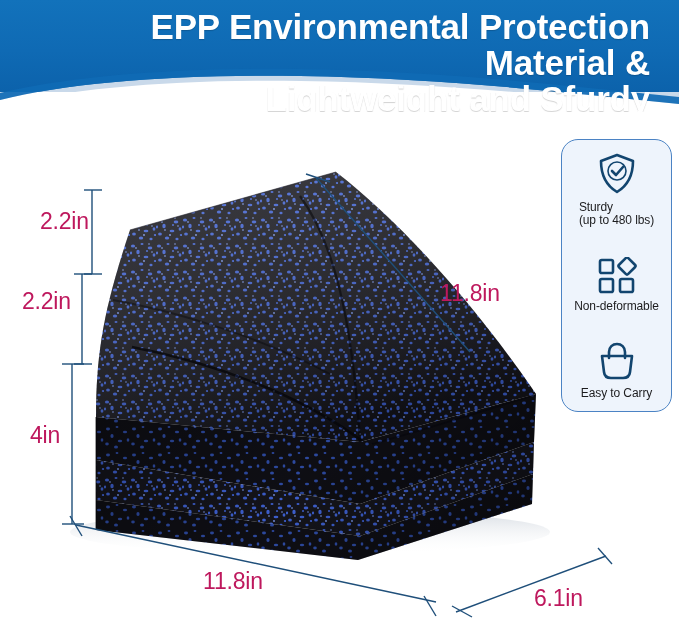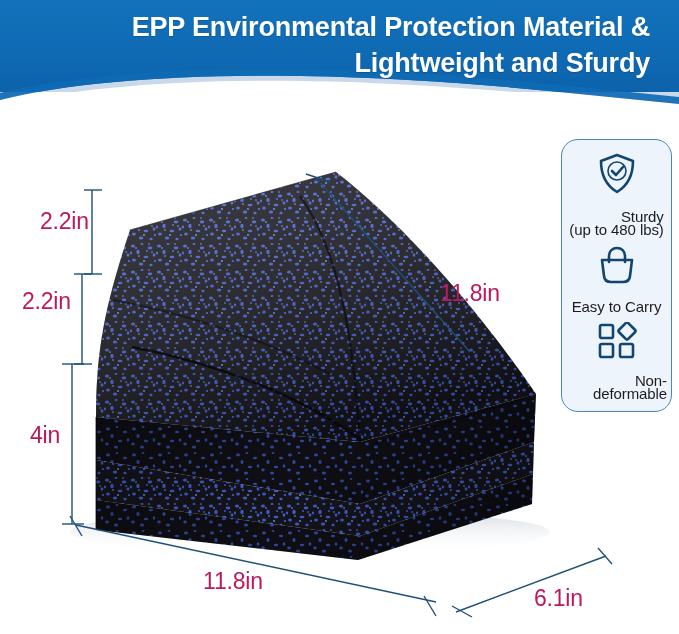--- a/index.html
+++ b/index.html
@@ -33,21 +33,21 @@
 
   #header-title {
     position: absolute;
     left: 40px;
     top: 9px;
     width: 610px;
     text-align: right;
     color: #ffffff;
     font-family: "Liberation Sans Narrow", "Liberation Sans", sans-serif;
     font-weight: bold;
-    font-size: 27px;
+    font-size: 35px;
     line-height: 36px;
     letter-spacing: -0.2px;
     text-shadow: 0 1px 1px rgba(0,0,0,0.18);
     white-space: pre-line;
   }
 
   
   #product-stage {
     position: absolute;
     left: 0;
@@ -95,25 +95,25 @@
     display: flex;
     flex-direction: column;
     align-items: center;
     width: 100%;
   }
   .feature-icon {
     display: block;
     line-height: 0;
   }
   .feature-text {
-    margin-top: 14px;
-    text-align: right;
+    margin-top: 5px;
+    text-align: left;
     color: #1c1c1e;
     font-family: "Liberation Sans", sans-serif;
-    font-size: 15px;
+    font-size: 12px;
     line-height: 13px;
     white-space: pre-line;
     letter-spacing: -0.1px;
   }
 </style>
 </head>
 <body>
 
 <div id="page">
 
@@ -268,34 +268,34 @@
           <circle cx="21" cy="19" r="9" fill="none" stroke="#12456f" stroke-width="1.6"></circle>
           <path d="M16 19 L20 23 L27 15" fill="none" stroke="#12456f" stroke-width="2.6" stroke-linecap="round" stroke-linejoin="round"></path>
         </svg>
       </span>
       <span class="feature-text">Sturdy
 (up to 480 lbs)</span>
     </div>
 
     <div class="feature-item">
       <span class="feature-icon">
-        <svg width="42" height="40" viewBox="0 0 42 40" xmlns="http://www.w3.org/2000/svg">
-          <path d="M13 16 L13 10 C13 5 16.6 2 21 2 C25.4 2 29 5 29 10 L29 16" fill="none" stroke="#12456f" stroke-width="2.6" stroke-linecap="round"></path>
-          <path d="M6 14 L36 14 L34 30 C33.6 34 30.6 36 27 36 L15 36 C11.4 36 8.4 34 8 30 Z" fill="none" stroke="#12456f" stroke-width="2.6" stroke-linejoin="round"></path>
-        </svg>
-      </span>
-      <span class="feature-text">Easy to Carry</span>
-    </div>
-
-    <div class="feature-item">
-      <span class="feature-icon">
         <svg width="42" height="38" viewBox="0 0 42 38" xmlns="http://www.w3.org/2000/svg">
           <rect x="4" y="3" width="13" height="13" rx="1.8" fill="none" stroke="#12456f" stroke-width="2.6"></rect>
           <rect x="4" y="22" width="13" height="13" rx="1.8" fill="none" stroke="#12456f" stroke-width="2.6"></rect>
           <rect x="24" y="22" width="13" height="13" rx="1.8" fill="none" stroke="#12456f" stroke-width="2.6"></rect>
           <rect x="24.5" y="2.5" width="13" height="13" rx="1.8" transform="rotate(45 31 9)" fill="none" stroke="#12456f" stroke-width="2.6"></rect>
         </svg>
       </span>
       <span class="feature-text">Non-deformable</span>
     </div>
+
+    <div class="feature-item">
+      <span class="feature-icon">
+        <svg width="42" height="40" viewBox="0 0 42 40" xmlns="http://www.w3.org/2000/svg">
+          <path d="M13 16 L13 10 C13 5 16.6 2 21 2 C25.4 2 29 5 29 10 L29 16" fill="none" stroke="#12456f" stroke-width="2.6" stroke-linecap="round"></path>
+          <path d="M6 14 L36 14 L34 30 C33.6 34 30.6 36 27 36 L15 36 C11.4 36 8.4 34 8 30 Z" fill="none" stroke="#12456f" stroke-width="2.6" stroke-linejoin="round"></path>
+        </svg>
+      </span>
+      <span class="feature-text">Easy to Carry</span>
+    </div>
   </div>
 
 </div>
 
 </body></html>

